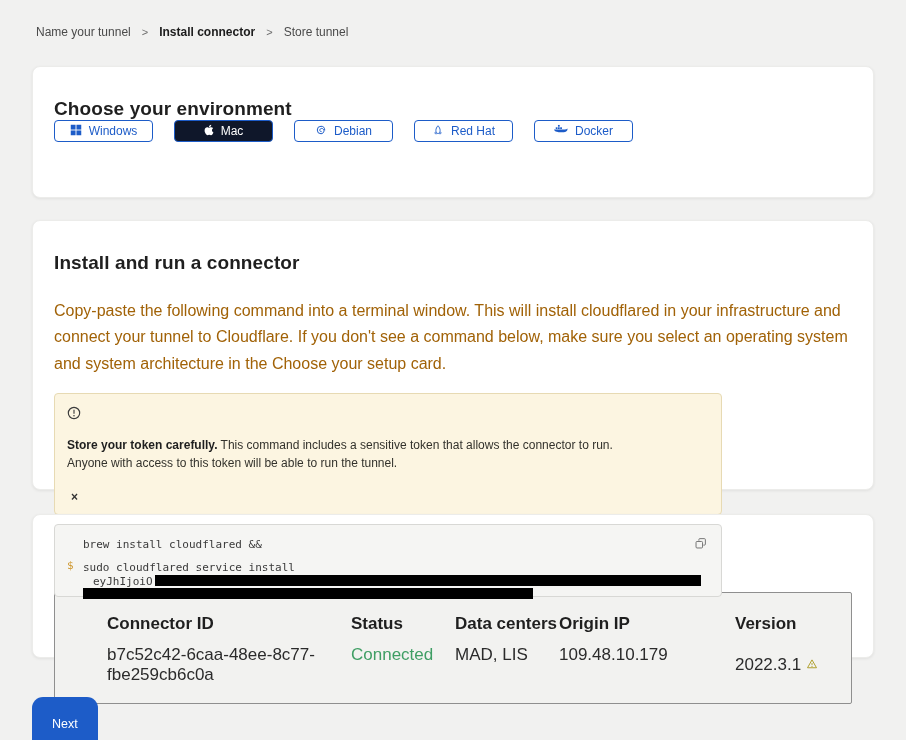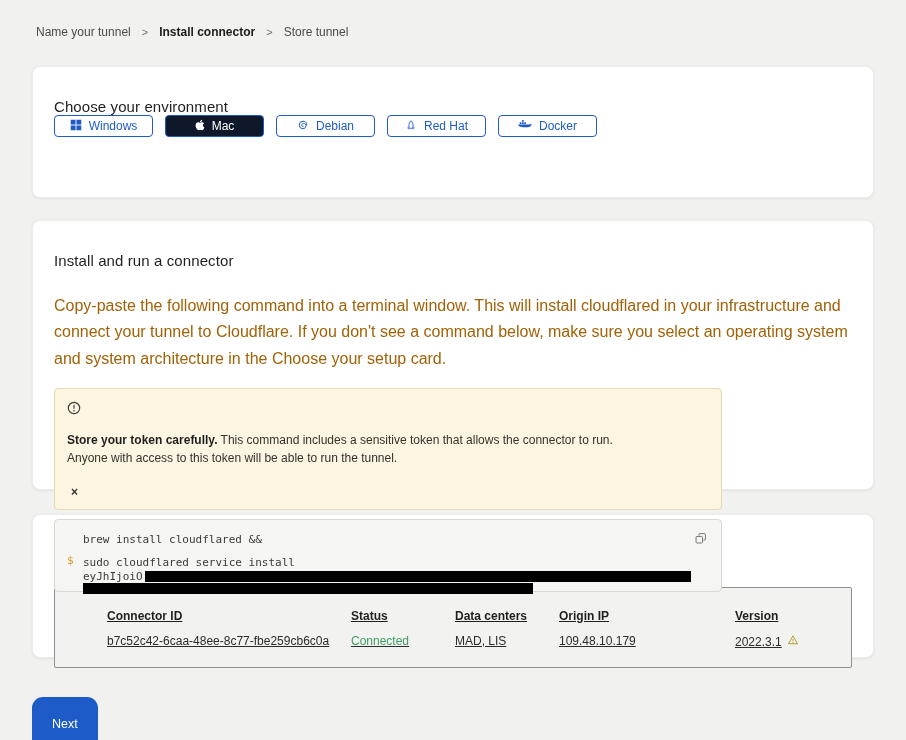--- a/index.html
+++ b/index.html
@@ -25,30 +25,30 @@
   .card {
     background:#ffffff;
     border:1px solid #ececea;
     border-radius:8px;
     margin:0 32px;
     box-shadow:0 1px 3px rgba(0,0,0,0.07);
     padding:25px 21px 26px 21px;
   }
   .card h2 {
     margin:6px 0 0 0;
-    font-size:15px; font-weight:normal; color:#1f1f1f;
+    font-size:19px; font-weight:bold; color:#1f1f1f;
     letter-spacing:.1px;
   }
   .card-env { margin-top:27px; height:132px; }
   .card-install { margin-top:22px; height:270px; }
   .card-connectors { margin-top:24px; height:144px; }
 
   
   .os-label { font-size:12px; color:#3c3c3c; margin:27px 0 8px 0; }
-  .os-row { display:flex; gap:12px; }
+  .os-row { display:flex; gap:21px; }
   .os-btn {
     width:99px; height:22px;
     display:flex; align-items:center; justify-content:center; gap:7px;
     border:1px solid #1d5cc8; border-radius:4px;
     background:#ffffff; color:#1d5cc8;
     font-family:"Liberation Sans", sans-serif;
     font-size:12px; cursor:pointer; padding:0;
   }
   .os-btn.selected { background:#0f172a; color:#ffffff; }
   .os-btn svg { flex:0 0 auto; }
@@ -84,42 +84,41 @@
     border-radius:4px;
     padding:13px 14px 10px 28px;
     font-family:"DejaVu Sans Mono", monospace;
     font-size:11px; color:#3a3a3a;
   }
   .code-line1 { margin-bottom:10px; }
   .code-prompt {
     position:absolute; left:12px; top:34px;
     color:#d09a34; font-size:11px;
   }
-  .code-line3 { display:flex; align-items:center; margin-top:1px; }
+  .code-line3 { display:flex; align-items:flex-start; margin-top:1px;margin-left:10px; }
   .redact-bar { background:#000; height:11px; }
   .bar-1 { width:546px; margin-left:2px; }
   .bar-2 { width:450px; margin-top:0px; }
   .copy-btn {
     position:absolute; right:12px; top:10px;
     background:none; border:none; padding:2px; cursor:pointer;
   }
 
   
   .conn-table {
     margin-top:24px;
     background:#f2f2f0;
     border:1px solid #8f8f8f;
     border-radius:2px;
     padding:21px 10px 18px 52px;
   }
   .conn-row {
     display:grid;
     grid-template-columns:244px 104px 104px 176px auto;
-    font-size:12px;
-    text-decoration:underline;
+    font-size:17px;
   }
   .conn-head { font-weight:bold; color:#1f1f1f; margin-bottom:11px; }
   .conn-data { color:#2b2b2b; }
   .status-connected { color:#3f9e64; }
   .version-cell { display:flex; align-items:center; gap:5px; }
 
   
   .next-btn {
     margin:39px 0 0 32px;
     background:#1d5cc8; color:#ffffff;

